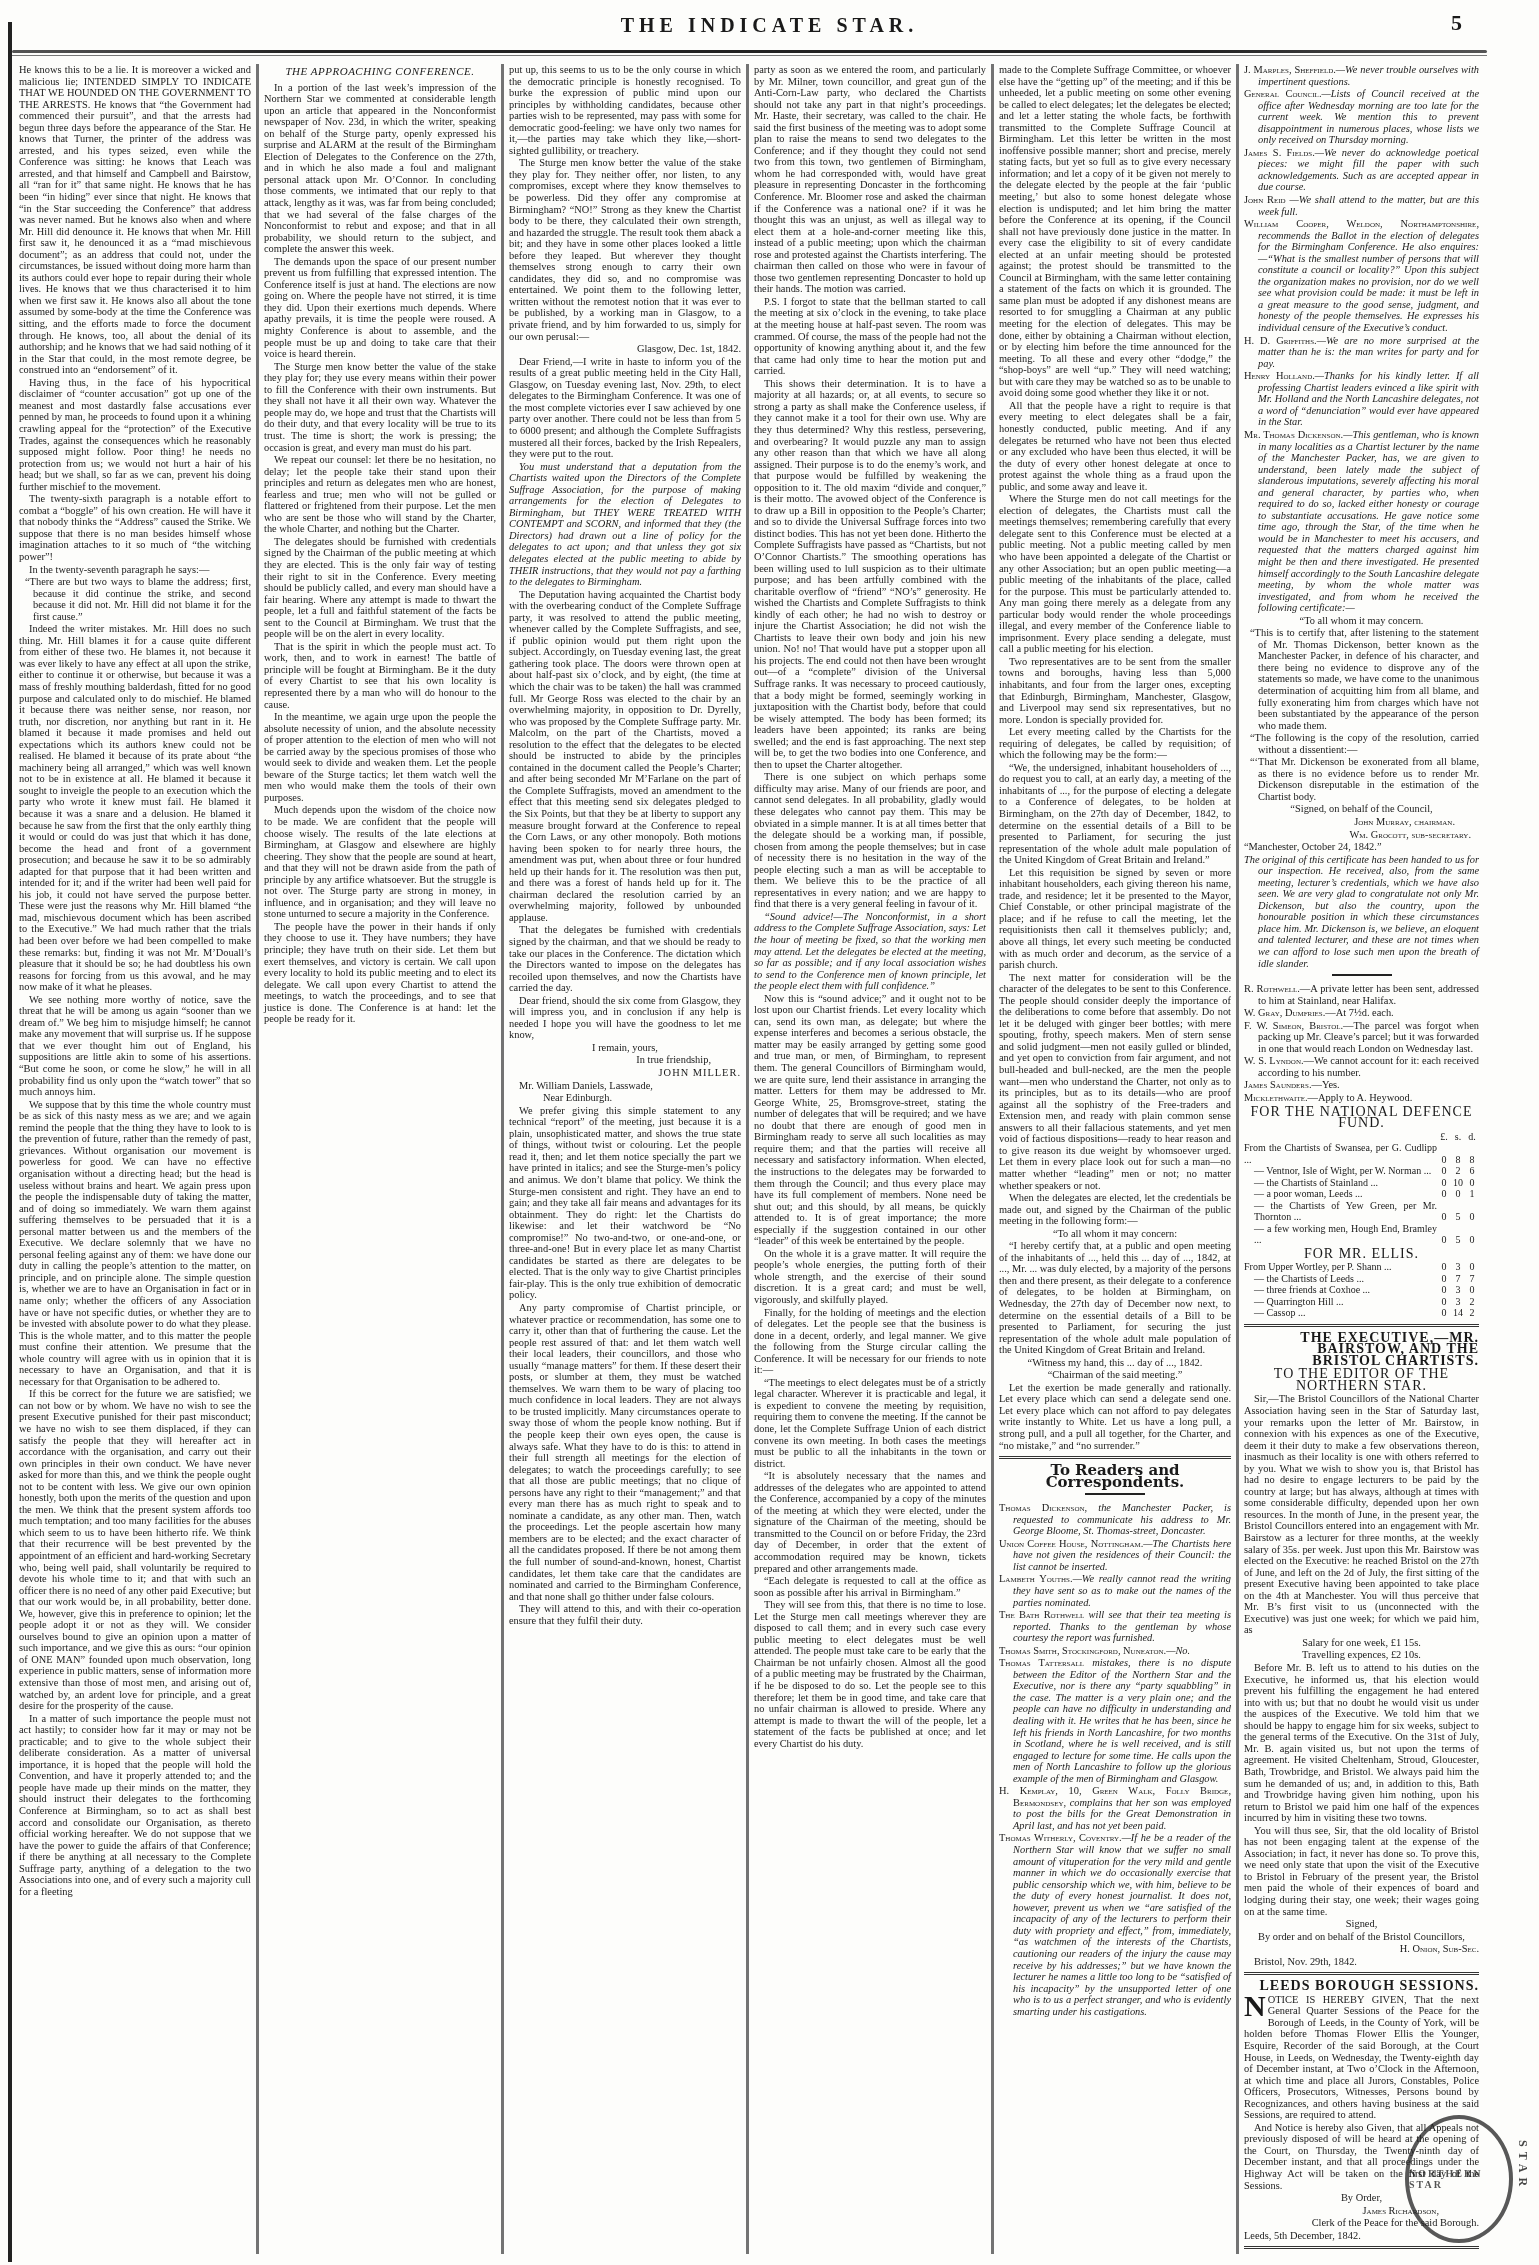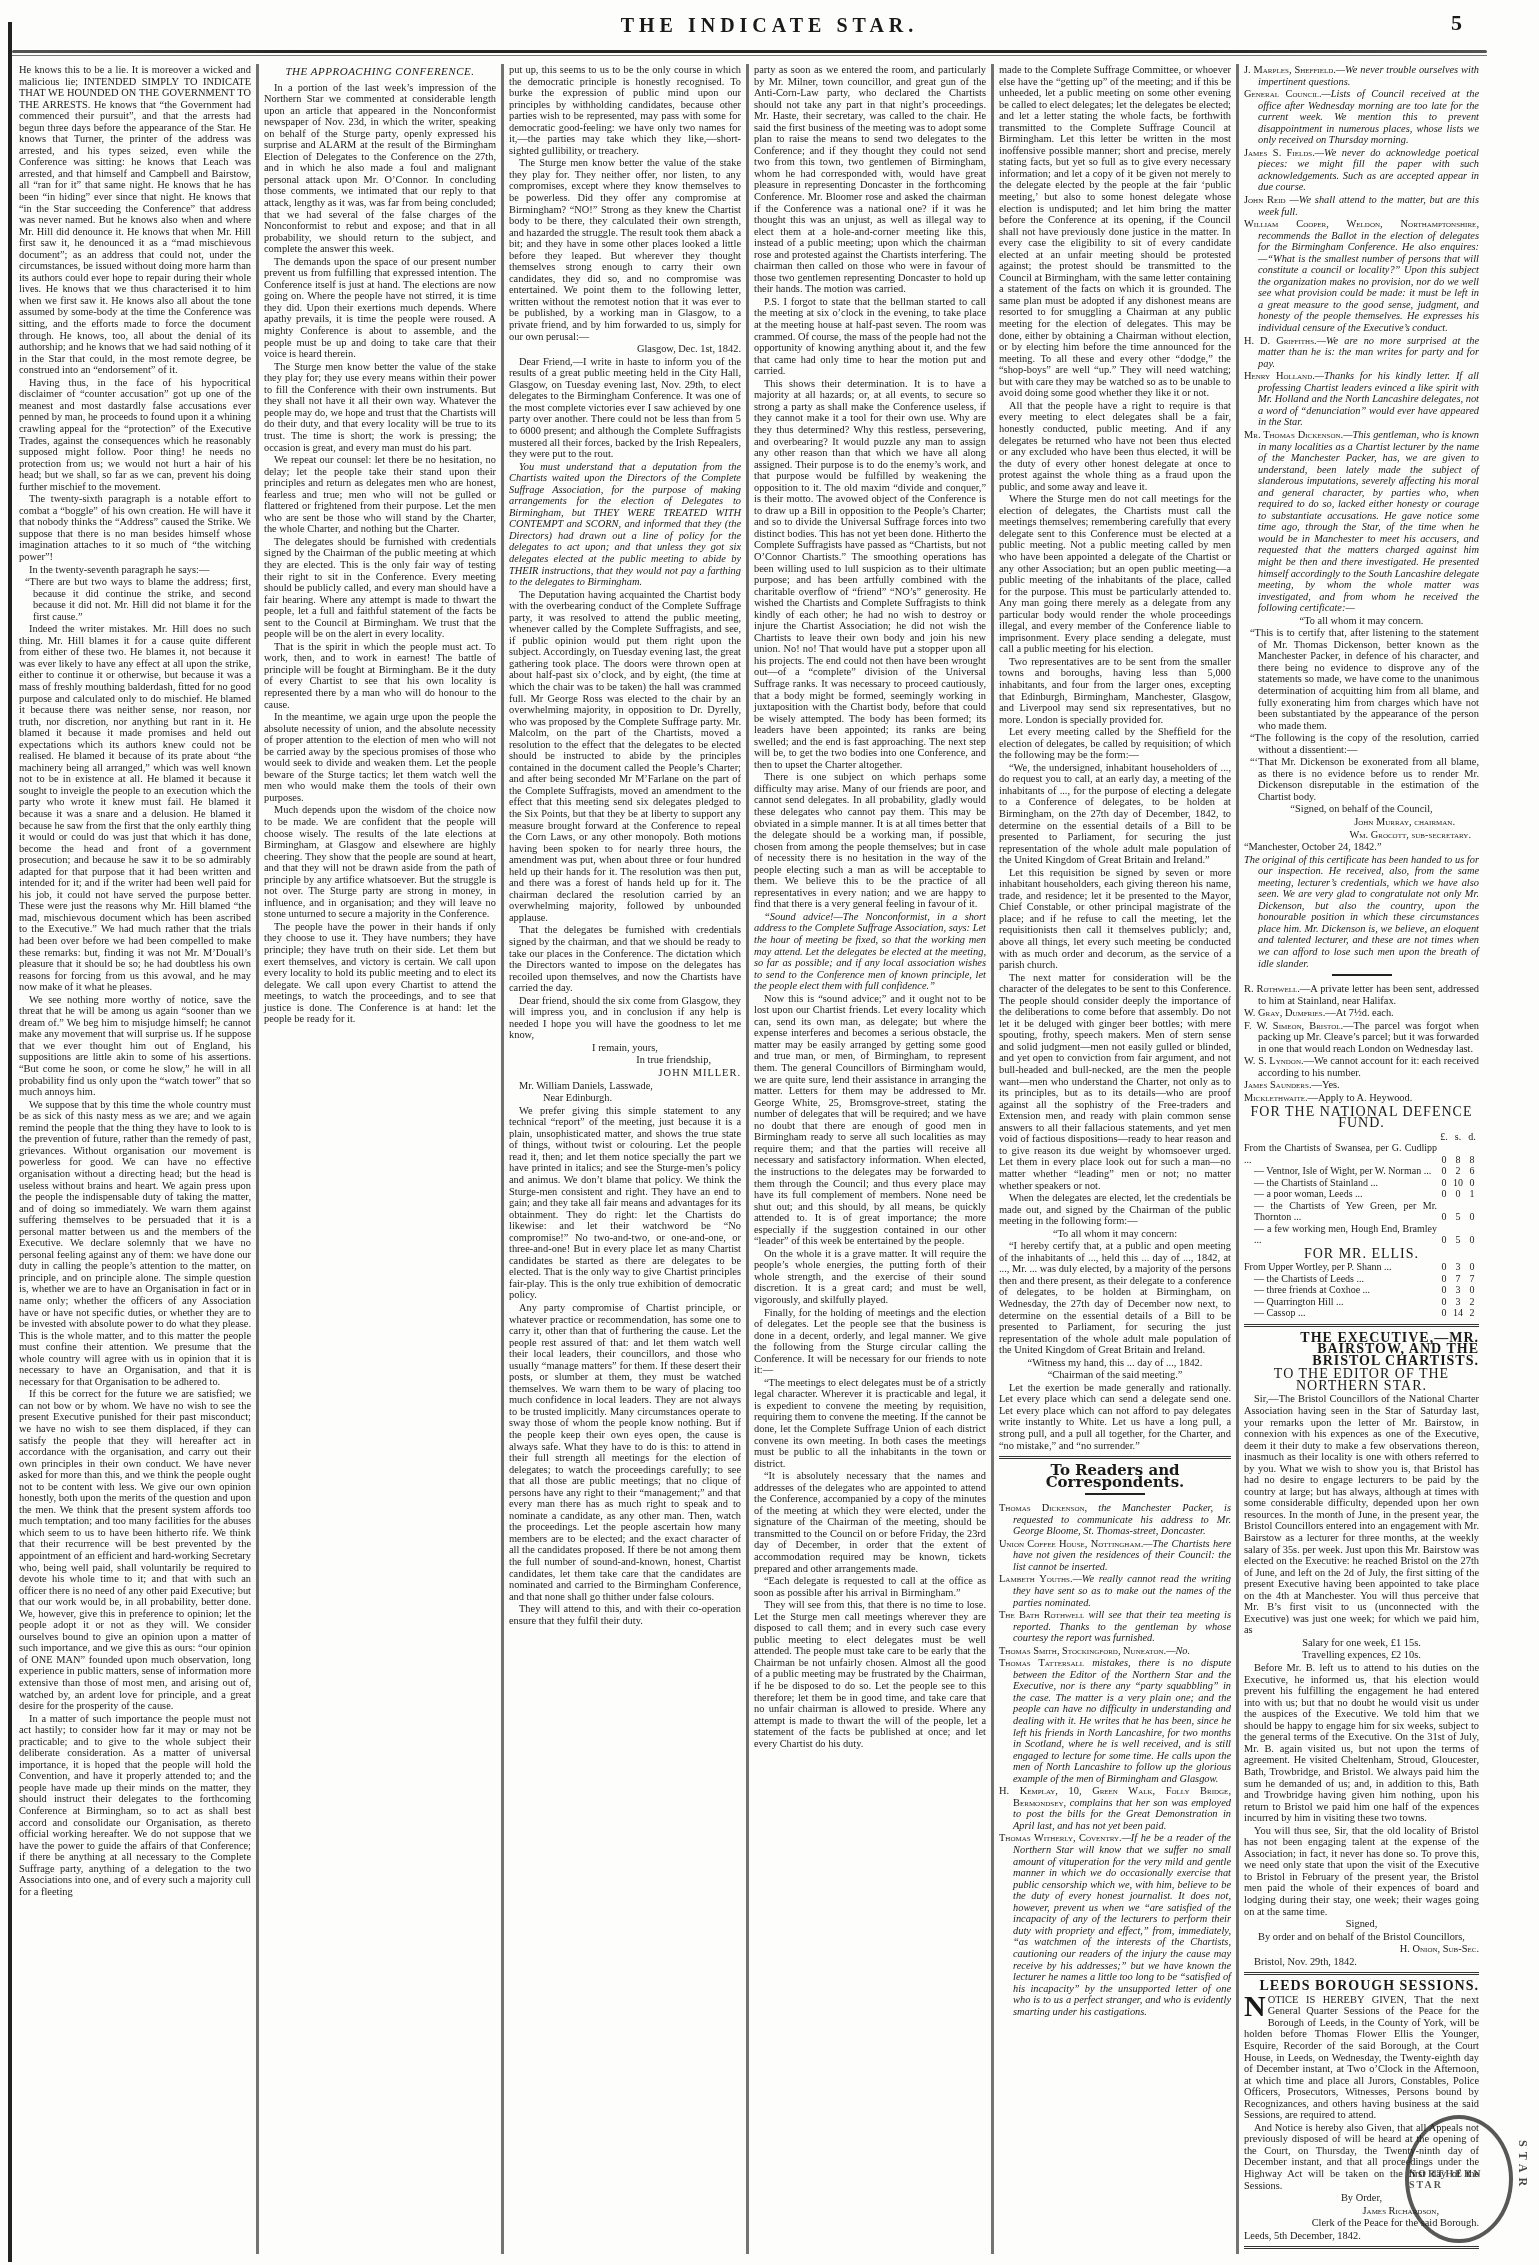--- a/index.html
+++ b/index.html
@@ -119,21 +119,21 @@
     <p>“It is absolutely necessary that the names and addresses of the delegates who are appointed to attend the Conference, accompanied by a copy of the minutes of the meeting at which they were elected, under the signature of the Chairman of the meeting, should be transmitted to the Council on or before Friday, the 23rd day of December, in order that the extent of accommodation required may be known, tickets prepared and other arrangements made.</p>
     <p>“Each delegate is requested to call at the office as soon as possible after his arrival in Birmingham.”</p>
     <p>They will see from this, that there is no time to lose. Let the Sturge men call meetings wherever they are disposed to call them; and in every such case every public meeting to elect delegates must be well attended. The people must take care to be early that the Chairman be not unfairly chosen. Almost all the good of a public meeting may be frustrated by the Chairman, if he be disposed to do so. Let the people see to this therefore; let them be in good time, and take care that no unfair chairman is allowed to preside. Where any attempt is made to thwart the will of the people, let a statement of the facts be published at once; and let every Chartist do his duty.</p>
   </div>
 
   <div class="col">
     <p class="noindent">made to the Complete Suffrage Committee, or whoever else have the “getting up” of the meeting; and if this be unheeded, let a public meeting on some other evening be called to elect delegates; let the delegates be elected; and let a letter stating the whole facts, be forthwith transmitted to the Complete Suffrage Council at Birmingham. Let this letter be written in the most inoffensive possible manner; short and precise, merely stating facts, but yet so full as to give every necessary information; and let a copy of it be given not merely to the delegate elected by the people at the fair ‘public meeting,’ but also to some honest delegate whose election is undisputed; and let him bring the matter before the Conference at its opening, if the Council shall not have previously done justice in the matter. In every case the eligibility to sit of every candidate elected at an unfair meeting should be protested against; the protest should be transmitted to the Council at Birmingham, with the same letter containing a statement of the facts on which it is grounded. The same plan must be adopted if any dishonest means are resorted to for smuggling a Chairman at any public meeting for the election of delegates. This may be done, either by obtaining a Chairman without election, or by electing him before the time announced for the meeting. To all these and every other “dodge,” the “shop-boys” are well “up.” They will need watching; but with care they may be watched so as to be unable to avoid doing some good whether they like it or not.</p>
     <p>All that the people have a right to require is that every meeting to elect delegates shall be a fair, honestly conducted, public meeting. And if any delegates be returned who have not been thus elected or any excluded who have been thus elected, it will be the duty of every other honest delegate at once to protest against the whole thing as a fraud upon the public, and some away and leave it.</p>
     <p>Where the Sturge men do not call meetings for the election of delegates, the Chartists must call the meetings themselves; remembering carefully that every delegate sent to this Conference must be elected at a public meeting. Not a public meeting called by men who have been appointed a delegate of the Chartist or any other Association; but an open public meeting—a public meeting of the inhabitants of the place, called for the purpose. This must be particularly attended to. Any man going there merely as a delegate from any particular body would render the whole proceedings illegal, and every member of the Conference liable to imprisonment. Every place sending a delegate, must call a public meeting for his election.</p>
     <p>Two representatives are to be sent from the smaller towns and boroughs, having less than 5,000 inhabitants, and four from the larger ones, excepting that Edinburgh, Birmingham, Manchester, Glasgow, and Liverpool may send six representatives, but no more. London is specially provided for.</p>
-    <p>Let every meeting called by the Sheffield for the election of delegates, be called by requisition; of which the following may be the form:—</p>
+    <p>Let every meeting called by the Chartists for the requiring of delegates, be called by requisition; of which the following may be the form:—</p>
     <p>“We, the undersigned, inhabitant householders of ..., do request you to call, at an early day, a meeting of the inhabitants of ..., for the purpose of electing a delegate to a Conference of delegates, to be holden at Birmingham, on the 27th day of December, 1842, to determine on the essential details of a Bill to be presented to Parliament, for securing the just representation of the whole adult male population of the United Kingdom of Great Britain and Ireland.”</p>
     <p>Let this requisition be signed by seven or more inhabitant householders, each giving thereon his name, trade, and residence; let it be presented to the Mayor, Chief Constable, or other principal magistrate of the place; and if he refuse to call the meeting, let the requisitionists then call it themselves publicly; and, above all things, let every such meeting be conducted with as much order and decorum, as the service of a parish church.</p>
     <p>The next matter for consideration will be the character of the delegates to be sent to this Conference. The people should consider deeply the importance of the deliberations to come before that assembly. Do not let it be deluged with ginger beer bottles; with mere spouting, frothy, speech makers. Men of stern sense and solid judgment—men not easily gulled or blinded, and yet open to conviction from fair argument, and not bull-headed and bull-necked, are the men the people want—men who understand the Charter, not only as to its principles, but as to its details—who are proof against all the sophistry of the Free-traders and Extension men, and ready with plain common sense answers to all their fallacious statements, and yet men void of factious dispositions—ready to hear reason and to give reason its due weight by whomsoever urged. Let them in every place look out for such a man—no matter whether “leading” men or not; no matter whether speakers or not.</p>
     <p>When the delegates are elected, let the credentials be made out, and signed by the Chairman of the public meeting in the following form:—</p>
     <p class="center">“To all whom it may concern:</p>
     <p>“I hereby certify that, at a public and open meeting of the inhabitants of ..., held this ... day of ..., 1842, at ..., Mr. ... was duly elected, by a majority of the persons then and there present, as their delegate to a conference of delegates, to be holden at Birmingham, on Wednesday, the 27th day of December now next, to determine on the essential details of a Bill to be presented to Parliament, for securing the just representation of the whole adult male population of the United Kingdom of Great Britain and Ireland.</p>
     <p class="center">“Witness my hand, this ... day of ..., 1842.</p>
     <p class="center">“Chairman of the said meeting.”</p>
     <p>Let the exertion be made generally and rationally. Let every place which can send a delegate send one. Let every place which can not afford to pay delegates write instantly to White. Let us have a long pull, a strong pull, and a pull all together, for the Charter, and “no mistake,” and “no surrender.”</p>
     <div class="divider"></div>

